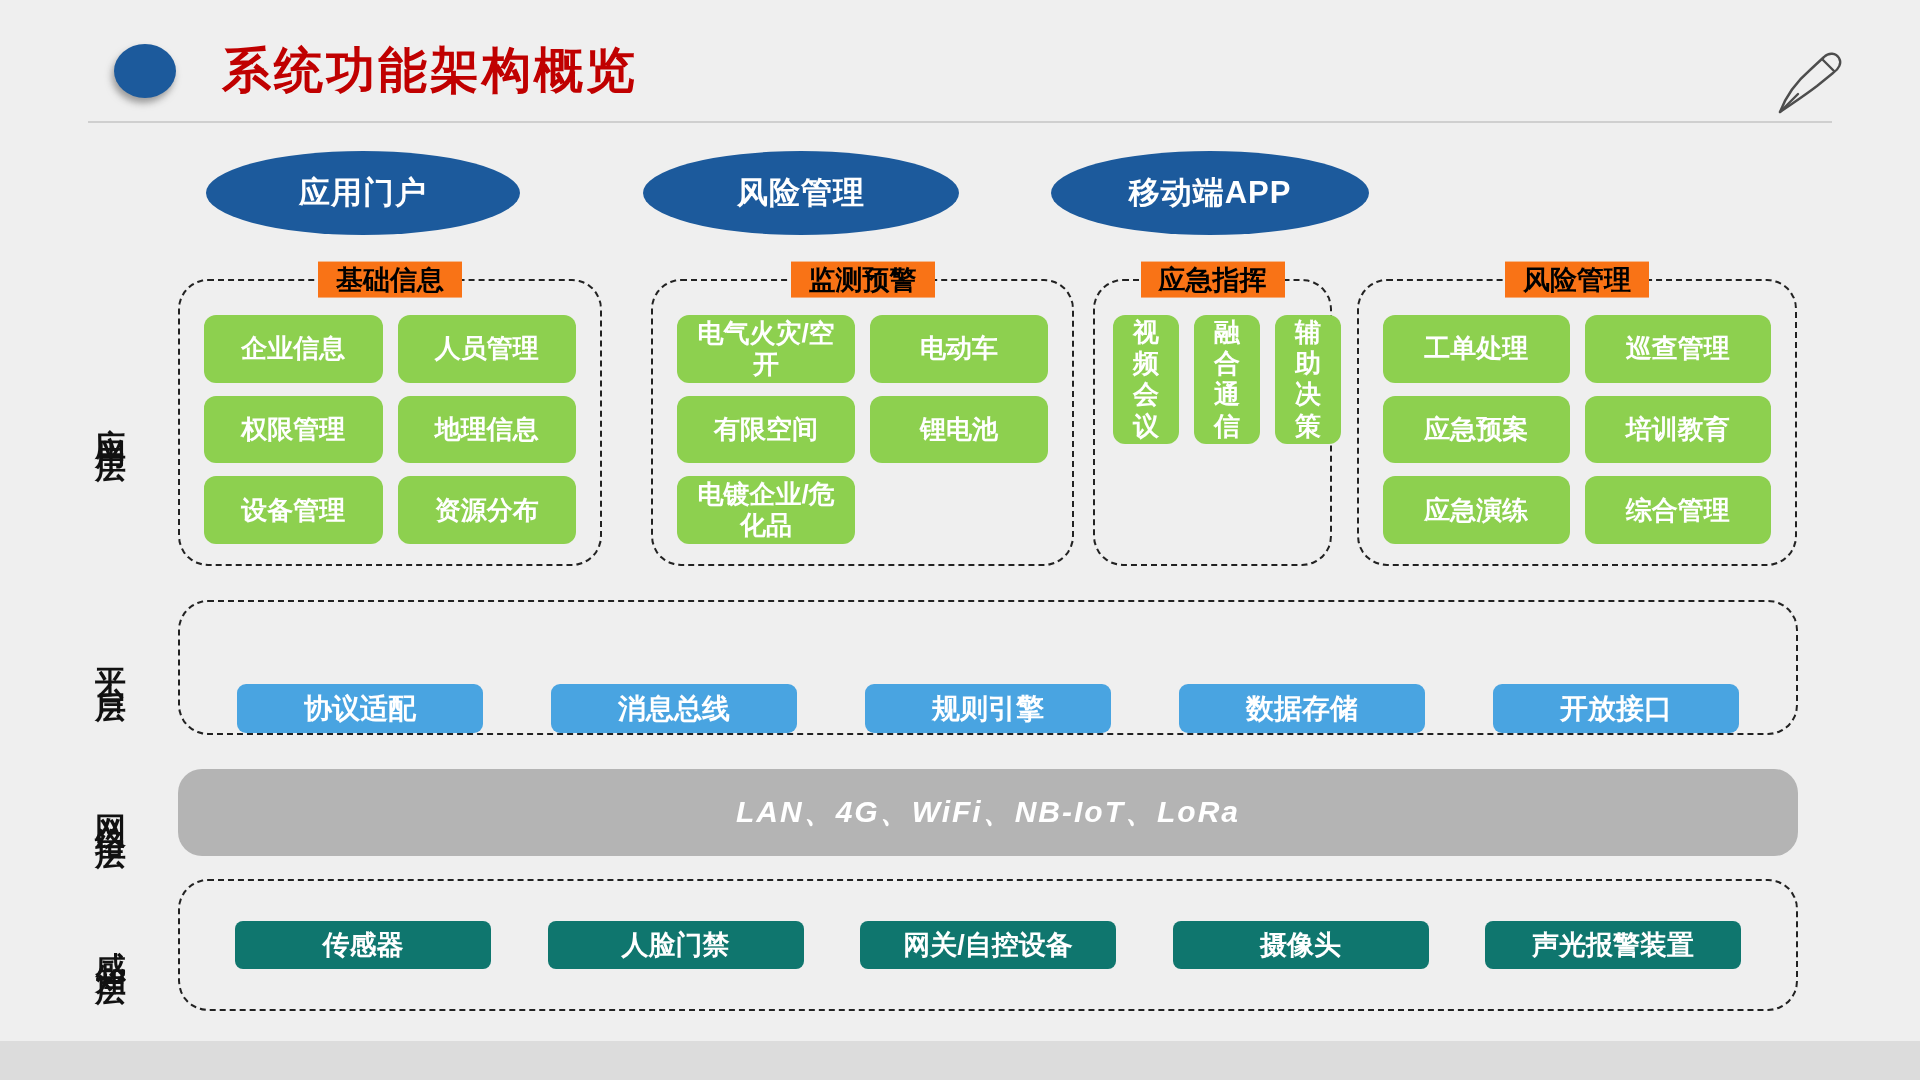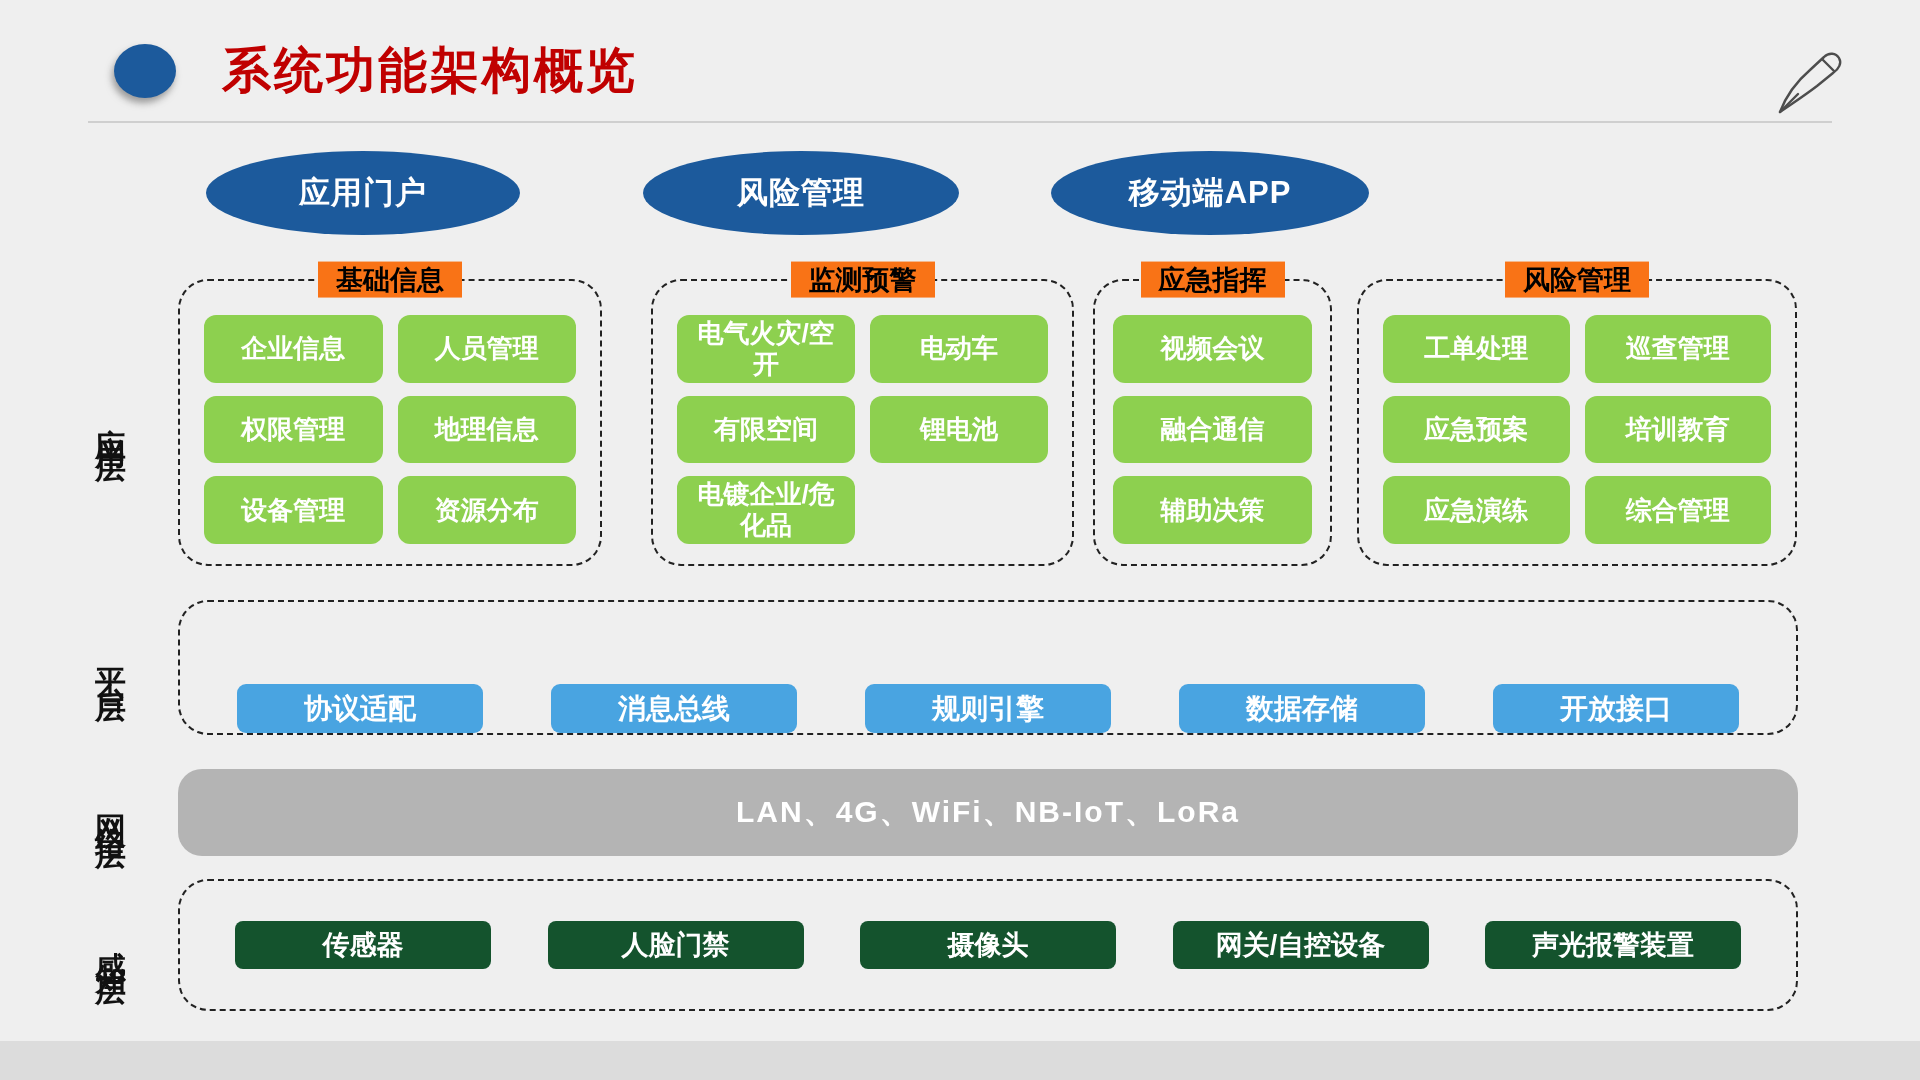--- a/index.html
+++ b/index.html
@@ -47,21 +47,21 @@
     position:absolute; top:0; left:50%; transform:translate(-50%,-54%);
     background:#f97316; padding:0 18px; font-size:27px; font-weight:bold;
     color:#000; white-space:nowrap;
   }
   .group-grid {
     position:absolute; left:0; top:0; right:0; bottom:0;
     display:grid; grid-template-rows:repeat(3,1fr);
     padding:34px 24px 20px; gap:13px 15px; box-sizing:border-box;
   }
   .cols2 { grid-template-columns:1fr 1fr; }
-  .cols1 { grid-template-columns:1fr; }
+  .cols1 { grid-template-columns:1fr 1fr 1fr; }
   .pad-narrow { padding-left:18px; padding-right:18px; }
   .gbox {
     background:#8dd04f; border-radius:12px; color:#fff; font-weight:bold;
     font-size:26px; line-height:1.2; display:flex; align-items:center;
     justify-content:center; text-align:center; padding:2px 20px;
     box-sizing:border-box;
   }
   
   .platform-box {
     left:178px; top:600px; width:1620px; height:135px;
@@ -71,30 +71,30 @@
   .pbtn {
     width:246px; height:49px; background:#49a4e1; border-radius:9px;
     color:#fff; font-weight:bold; font-size:28px;
     display:flex; align-items:center; justify-content:center;
   }
   
   .network-bar {
     position:absolute; left:178px; top:769px; width:1620px; height:87px;
     background:#b4b4b4; border-radius:24px; color:#fff; font-weight:bold;
     font-size:30px; letter-spacing:2px;
-    display:flex; align-items:center; justify-content:center;
+    display:flex; align-items:center; justify-content:center;font-style:italic;
   }
   
   .perception-box {
     left:178px; top:879px; width:1620px; height:132px;
     display:flex; align-items:center; justify-content:space-between;
     padding:0 55px;
   }
   .sbox {
-    width:256px; height:48px; background:#14532d; border-radius:8px;
+    width:256px; height:48px; background:#0f766e; border-radius:8px;
     color:#fff; font-weight:bold; font-size:27px;
     display:flex; align-items:center; justify-content:center;
   }
 </style>
 </head>
 <body>
 
 <div class="slide">
 
   <div class="bullet"></div>
@@ -167,18 +167,18 @@
     <div class="pbtn">规则引擎</div>
     <div class="pbtn">数据存储</div>
     <div class="pbtn">开放接口</div>
   </div>
 
   <div class="network-bar">LAN、4G、WiFi、NB-IoT、LoRa</div>
 
   <div class="dashed perception-box">
     <div class="sbox">传感器</div>
     <div class="sbox">人脸门禁</div>
+    <div class="sbox">网关/自控设备</div>
     <div class="sbox">摄像头</div>
-    <div class="sbox">网关/自控设备</div>
     <div class="sbox">声光报警装置</div>
   </div>
 
 </div>
 
 </body></html>

